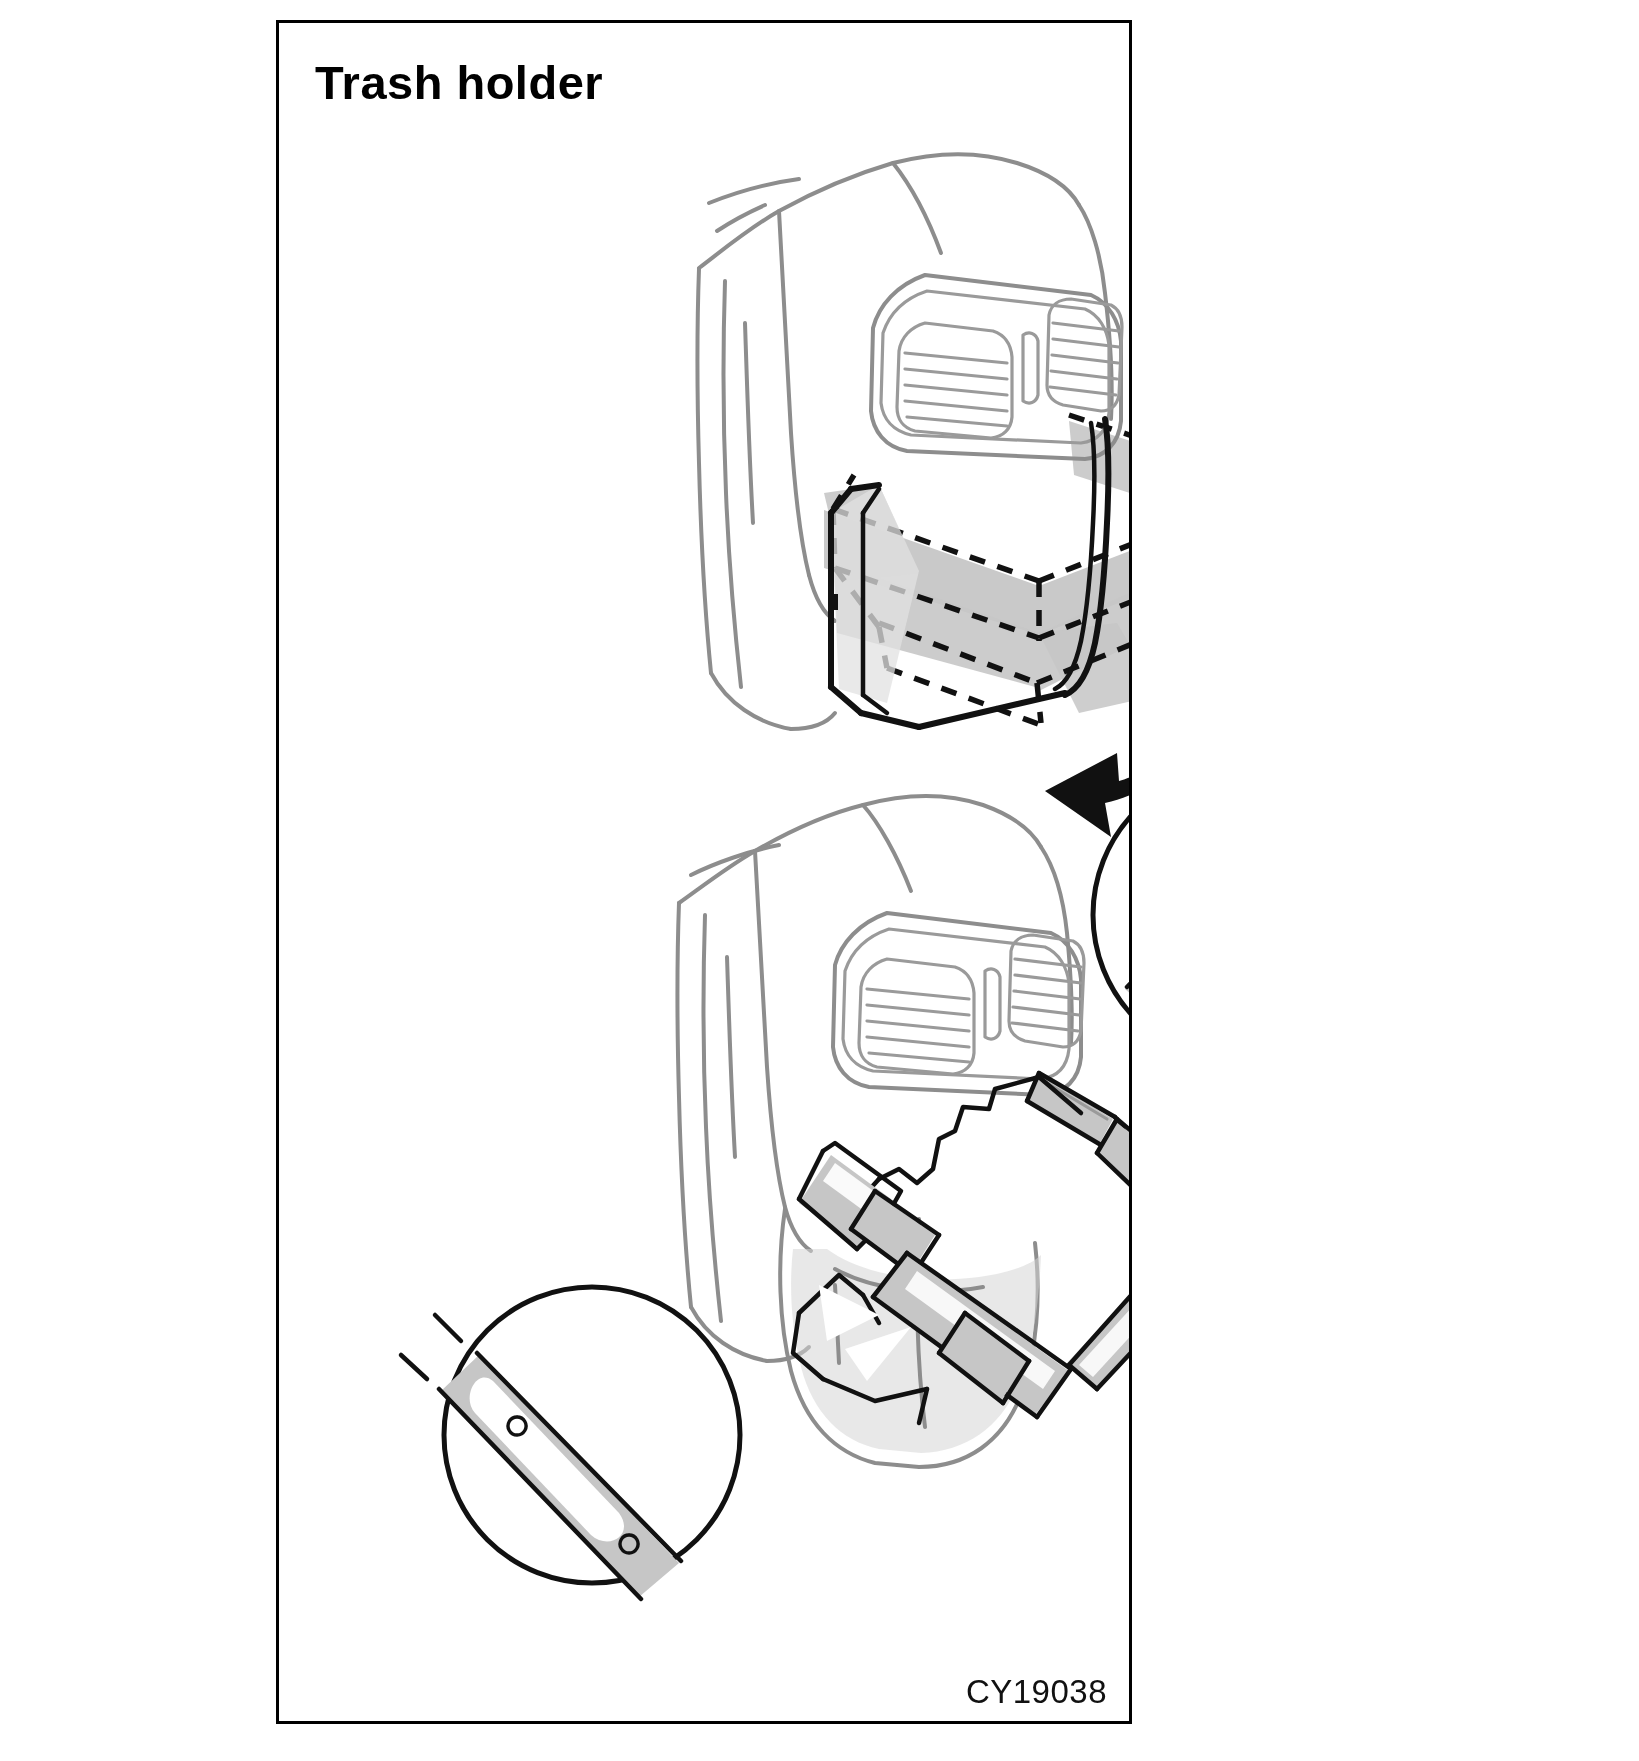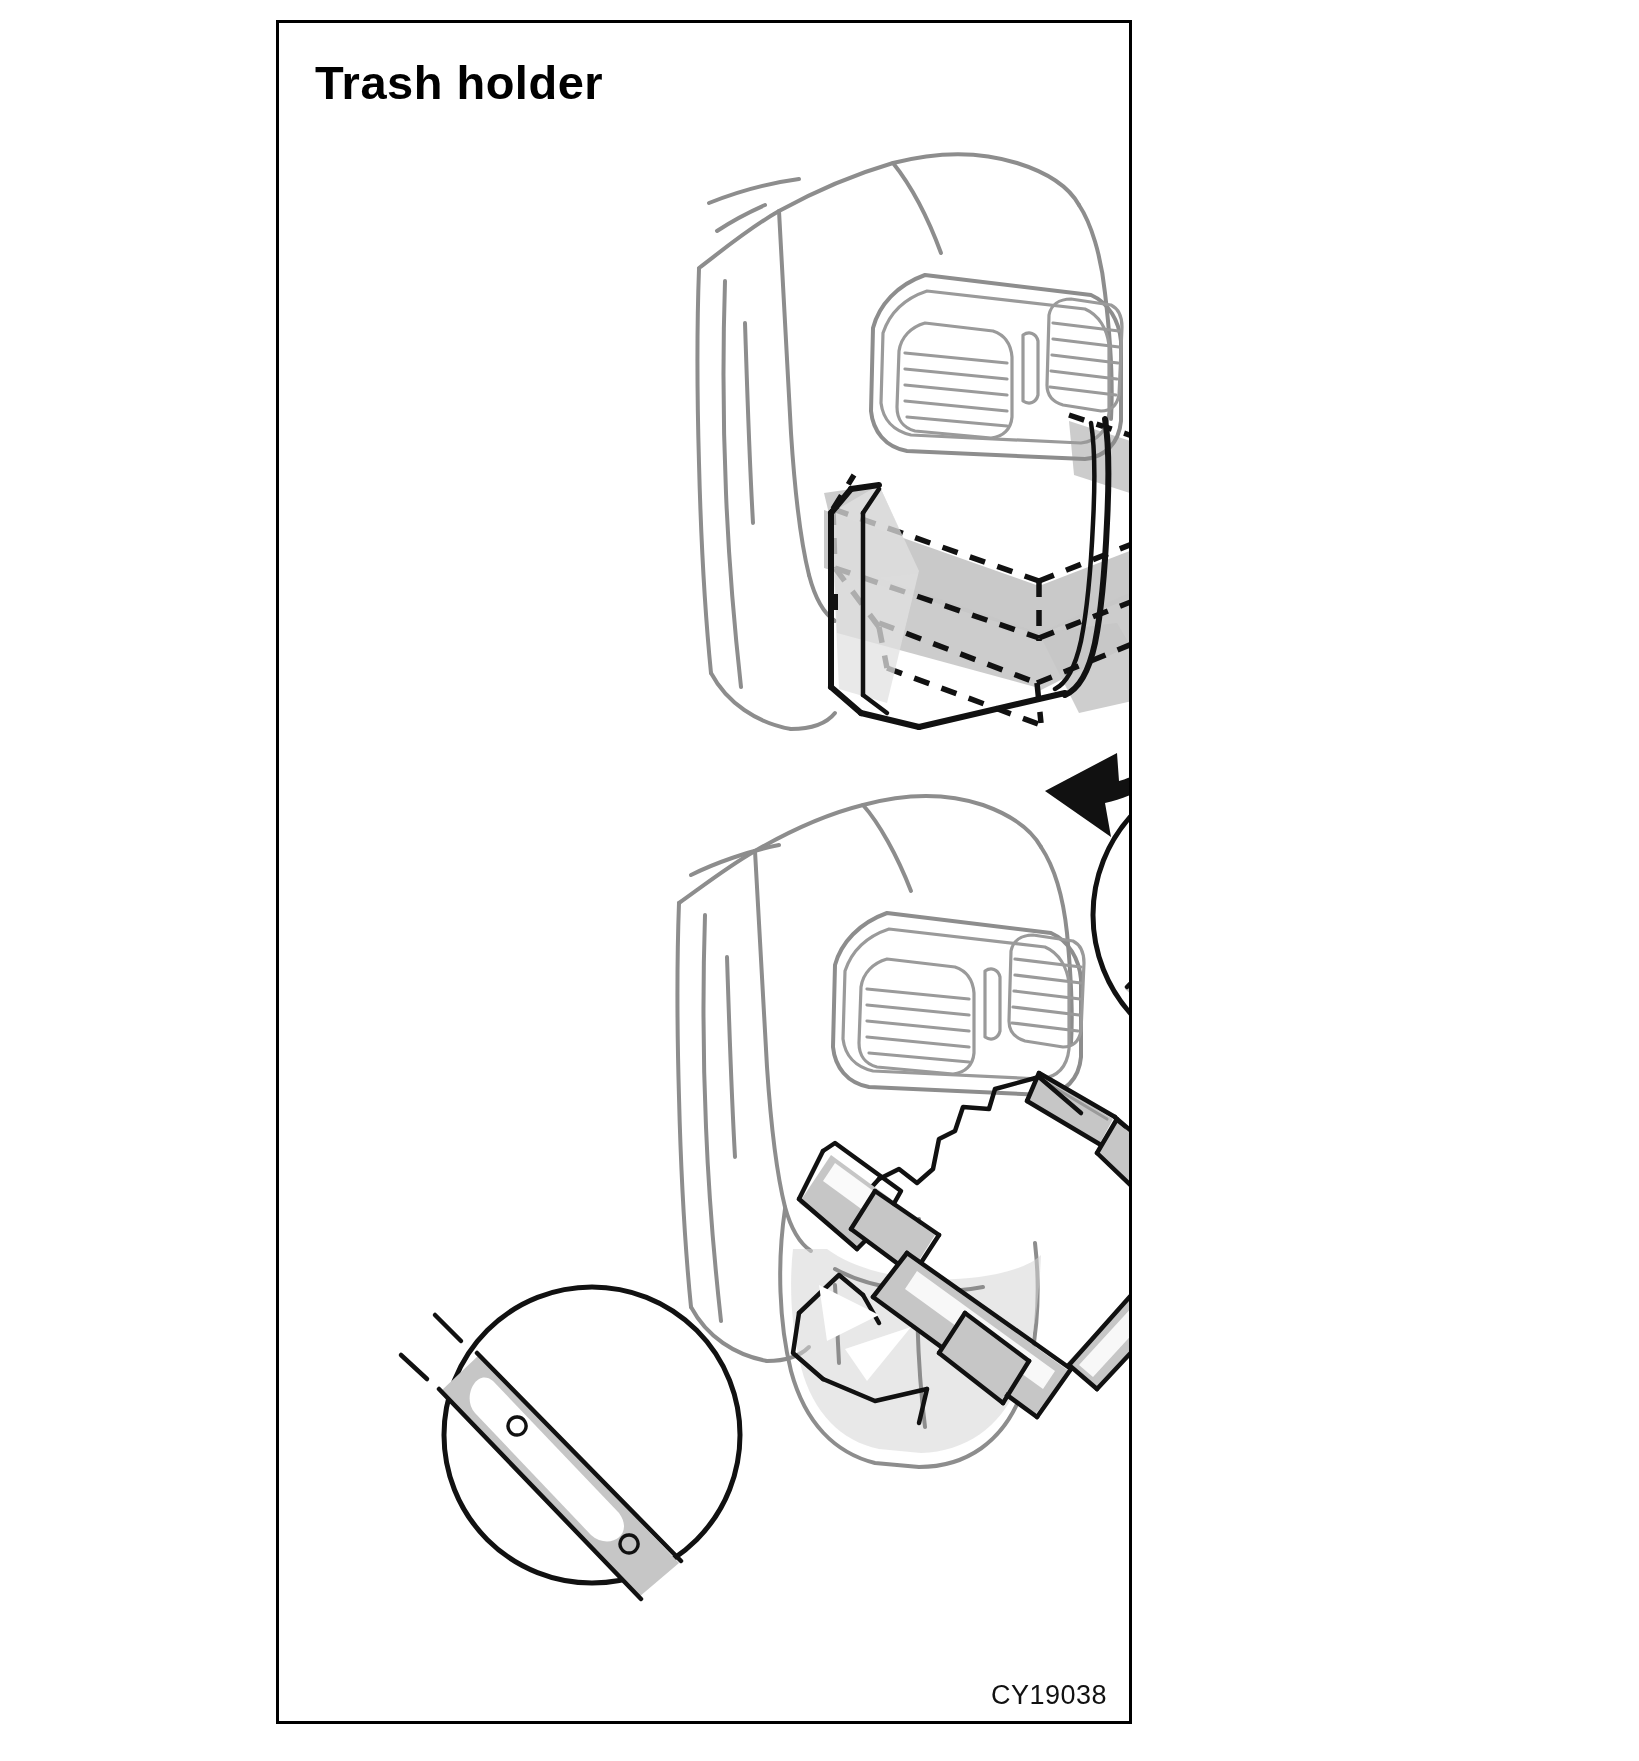--- a/index.html
+++ b/index.html
@@ -39,21 +39,21 @@
     font-weight: bold;
     letter-spacing: 0.5px;
     color: #000000;
     font-family: "Liberation Sans", sans-serif;
     white-space: nowrap;
   }
   .figure-code {
     position: absolute;
     right: 22px;
     bottom: 10px;
-    font-size: 27px;
+    font-size: 33px;
     color: #111111;
     font-family: "Liberation Sans", sans-serif;
     letter-spacing: 0.5px;
     white-space: nowrap;
   }
   .art-layer {
     position: absolute;
     left: 0; top: 0;
     width: 850px;
     height: 1698px;

